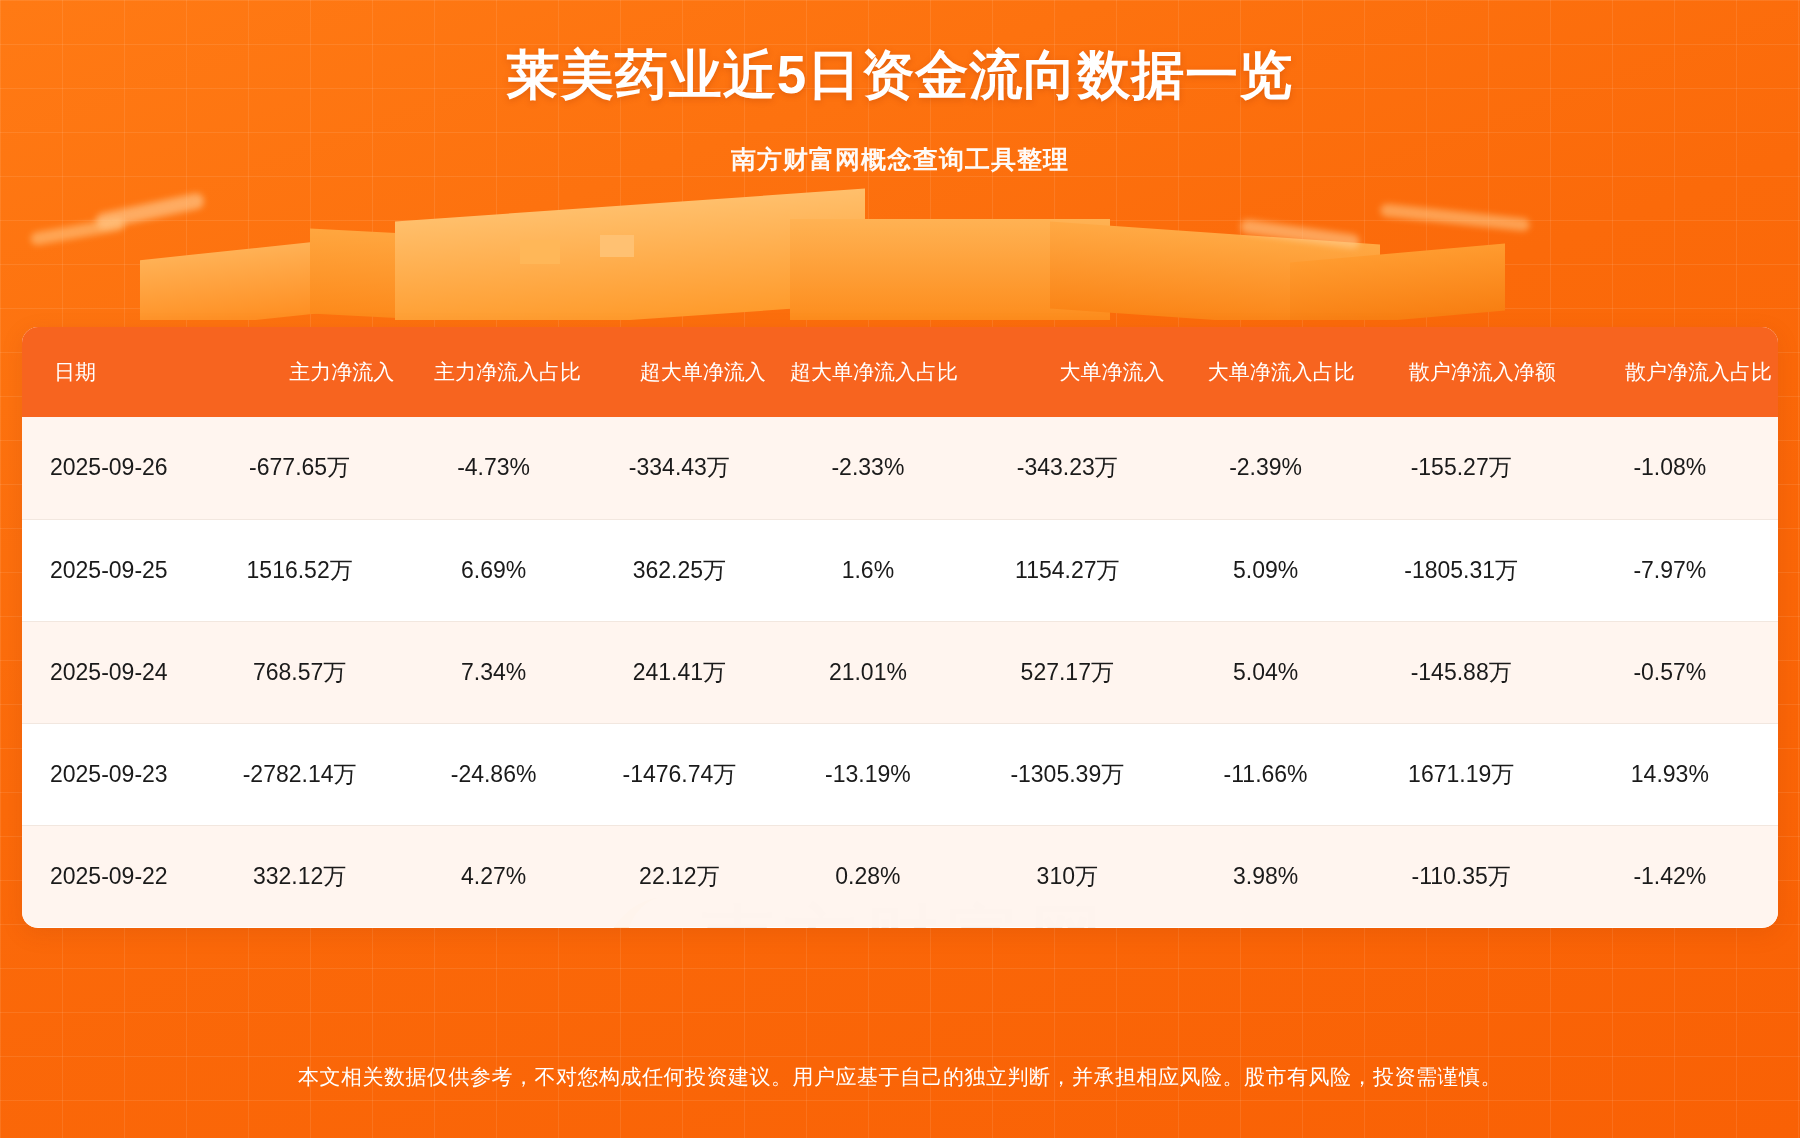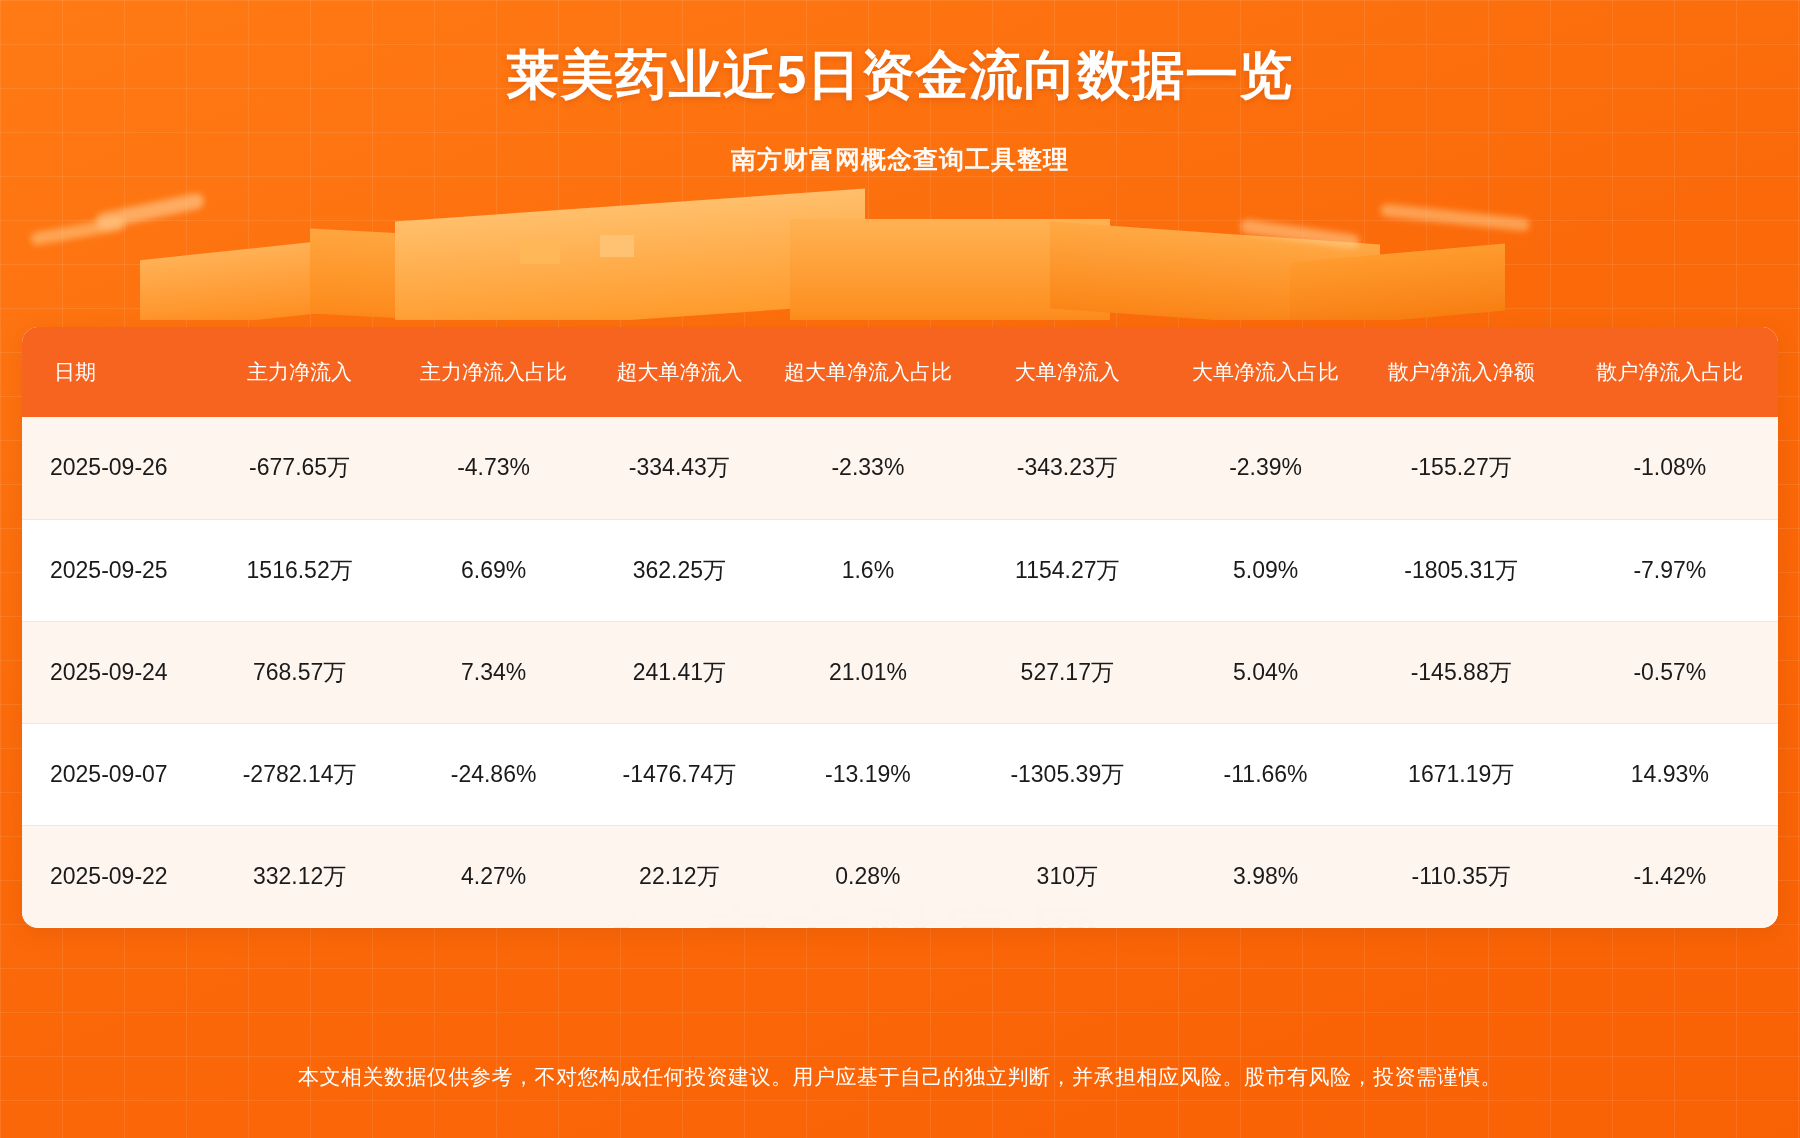--- a/index.html
+++ b/index.html
@@ -67,21 +67,21 @@
   }
 
   table{ width:100%; border-collapse:collapse; table-layout:fixed; }
 
   thead th{
     background:#f7641f;
     color:#ffffff;
     font-size:21px; font-weight:normal;
     height:90px;
     padding:6px 6px;
-    text-align:center;
+    text-align:right;
     line-height:1.25;
     vertical-align:middle;
   }
   thead th.date-col{ text-align:left; padding-left:32px; }
 
   tbody td{
     font-size:23px;
     color:#1a1a1a;
     height:102px;
     text-align:center;
@@ -219,21 +219,21 @@
           <td>768.57万</td>
           <td>7.34%</td>
           <td>241.41万</td>
           <td>21.01%</td>
           <td>527.17万</td>
           <td>5.04%</td>
           <td>-145.88万</td>
           <td>-0.57%</td>
         </tr>
         <tr>
-          <td class="date-col">2025-09-07</td>
+          <td class="date-col">2025-09-23</td>
           <td>-2782.14万</td>
           <td>-24.86%</td>
           <td>-1476.74万</td>
           <td>-13.19%</td>
           <td>-1305.39万</td>
           <td>-11.66%</td>
           <td>1671.19万</td>
           <td>14.93%</td>
         </tr>
         <tr>

